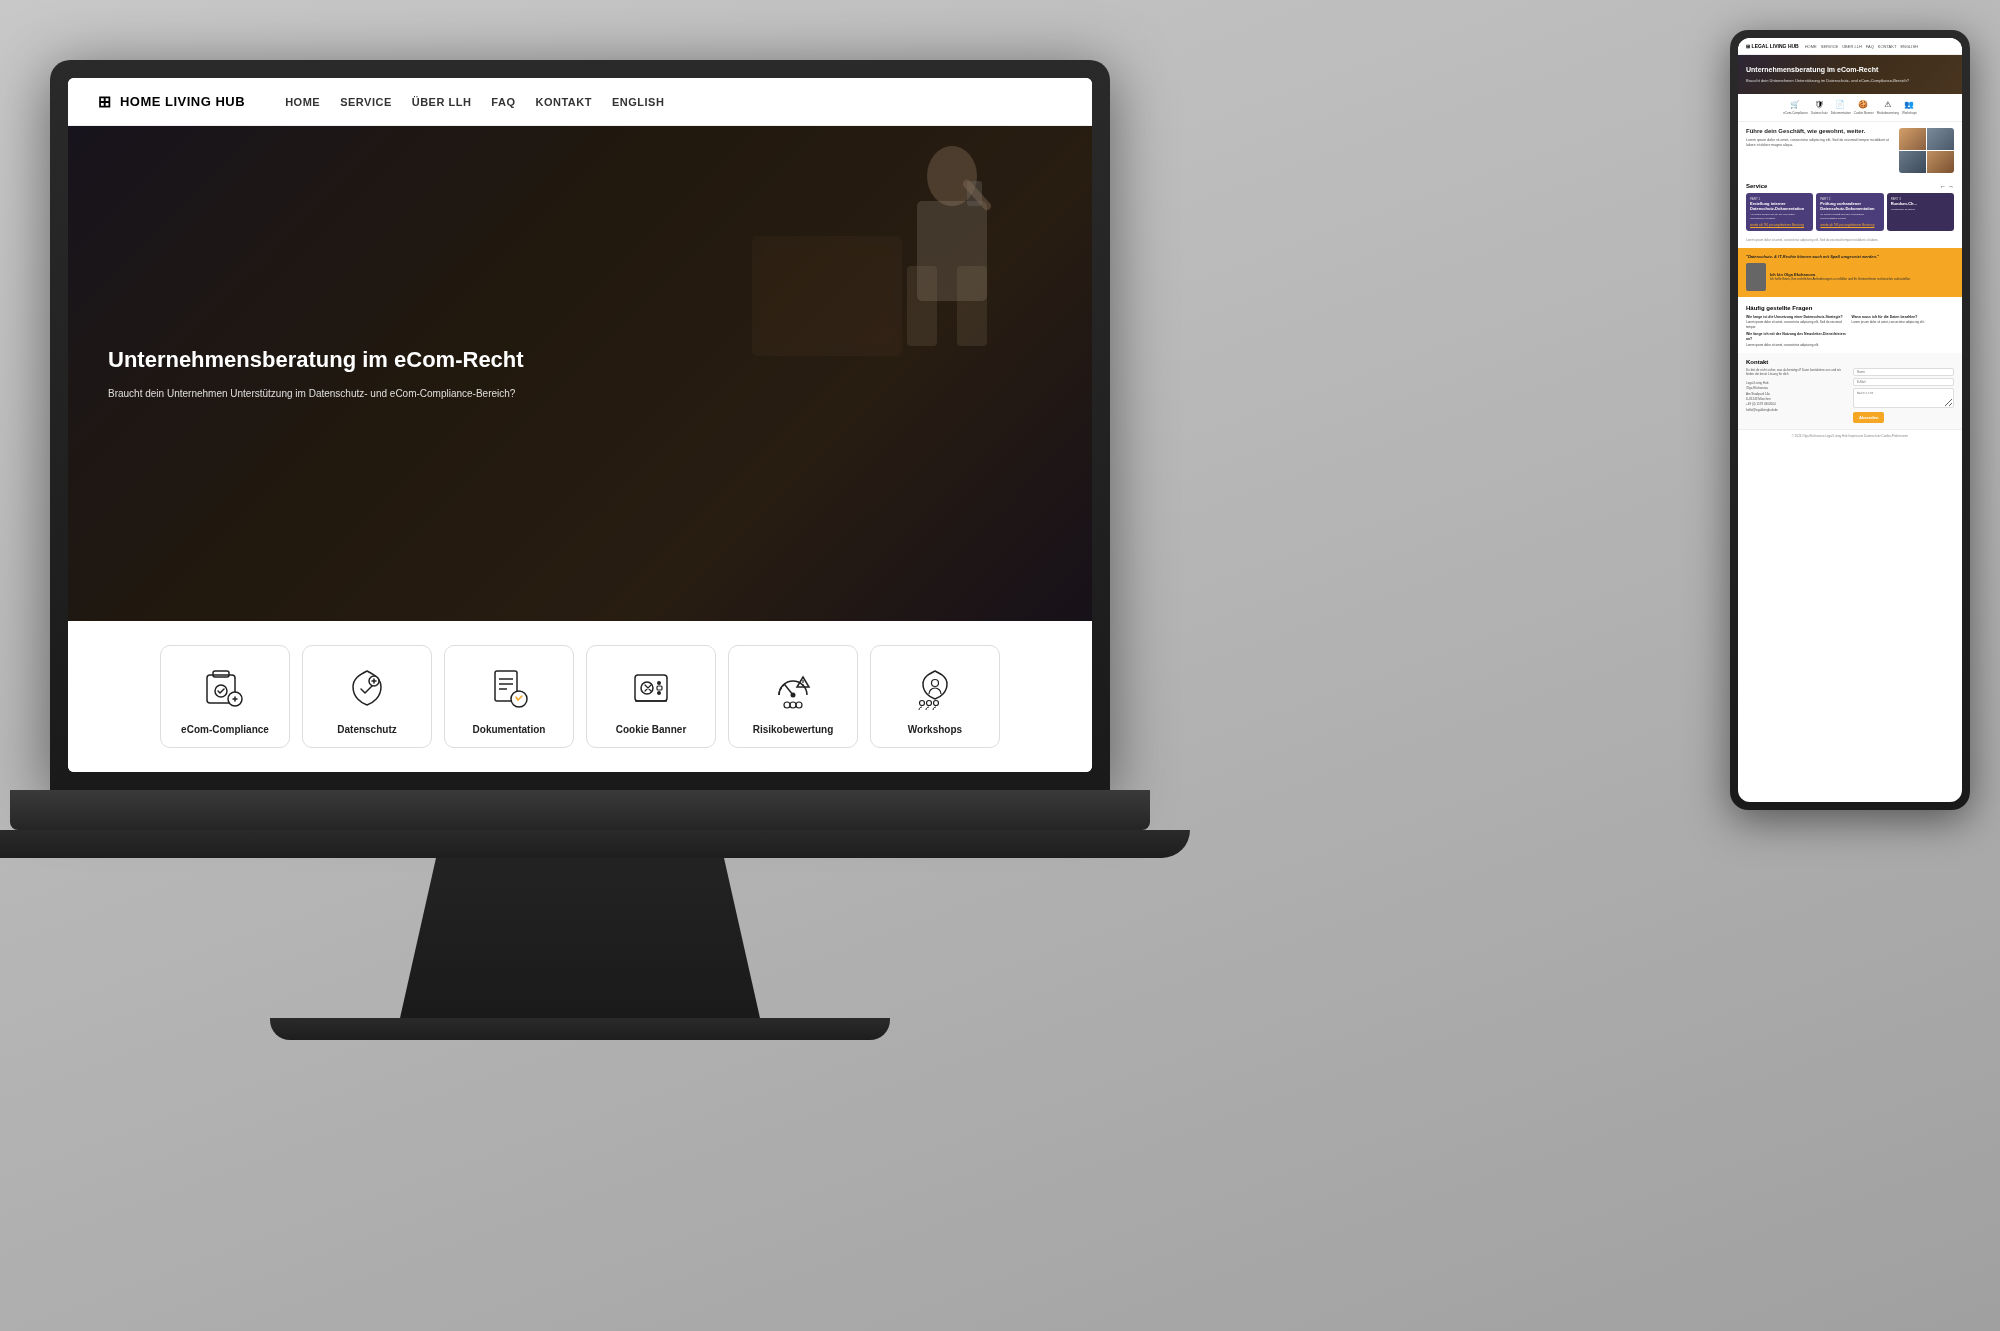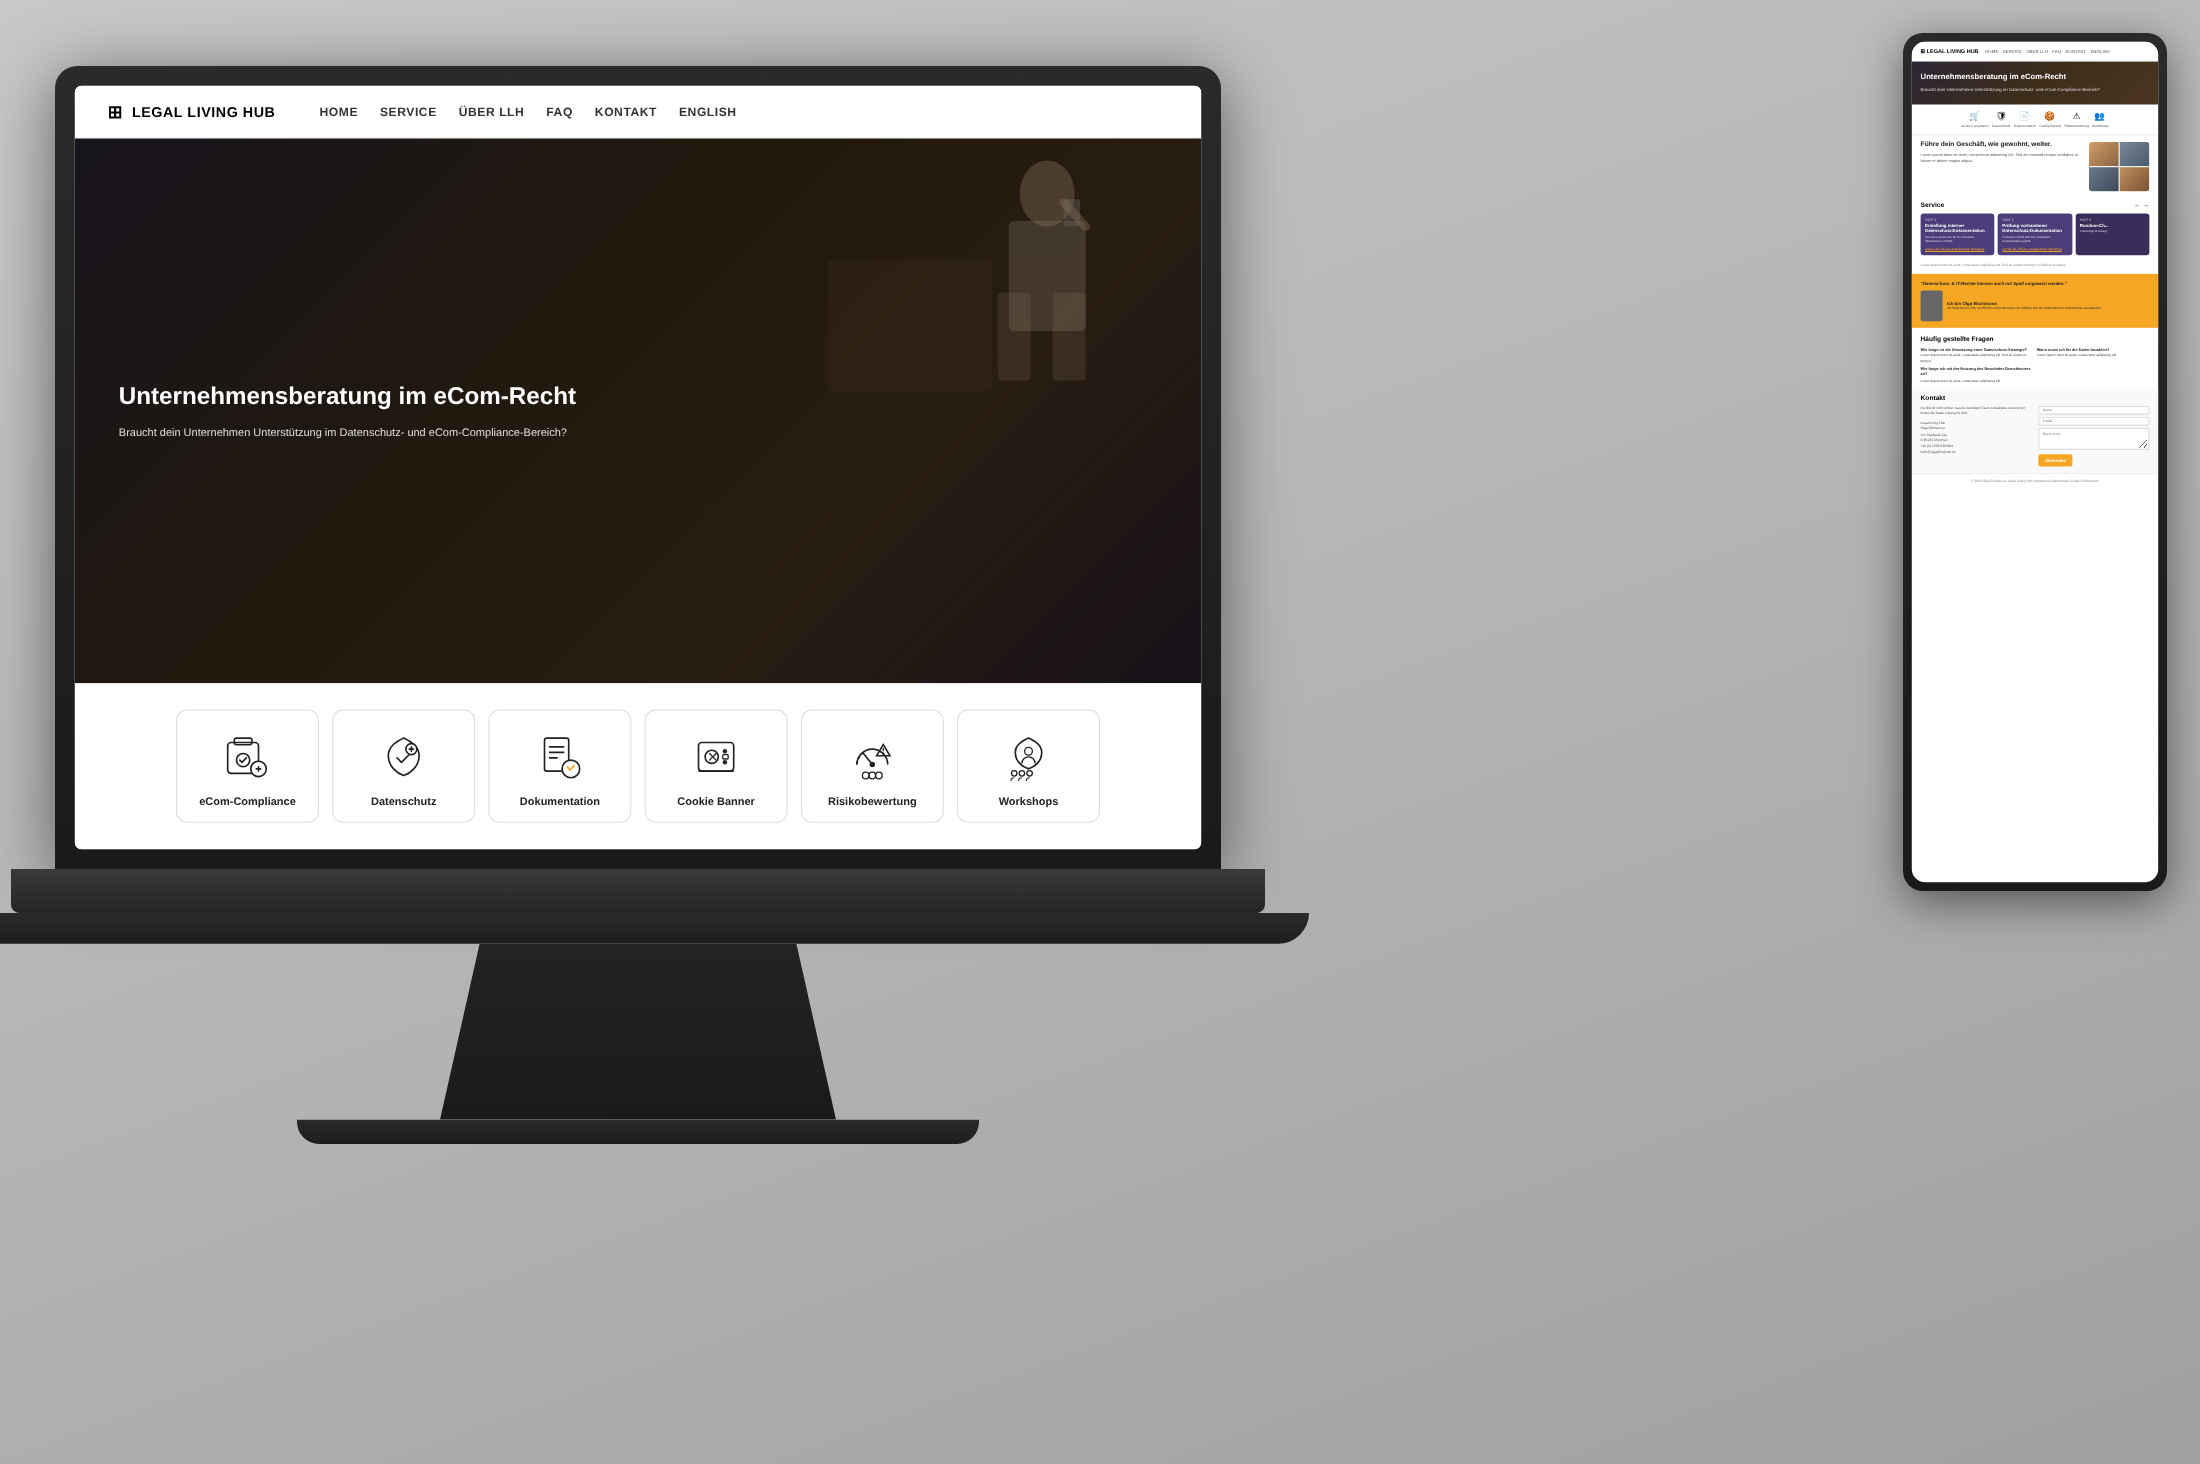--- a/index.html
+++ b/index.html
@@ -554,21 +554,21 @@
 <div class="scene">
 
   <div class="laptop">
     <div class="laptop-body">
       <div class="laptop-screen">
         <div class="website">
 
           <nav class="nav">
             <div class="nav-logo">
               <span class="nav-logo-icon">⊞</span>
-              <span>LEGAL LIVING HUB</span>
+              <span>HOME LIVING HUB</span>
             </div>
             <div class="nav-links">
               <span class="nav-link">HOME</span>
               <span class="nav-link">SERVICE</span>
               <span class="nav-link">ÜBER LLH</span>
               <span class="nav-link">FAQ</span>
               <span class="nav-link">KONTAKT</span>
               <span class="nav-link">ENGLISH</span>
             </div>
           </nav>

